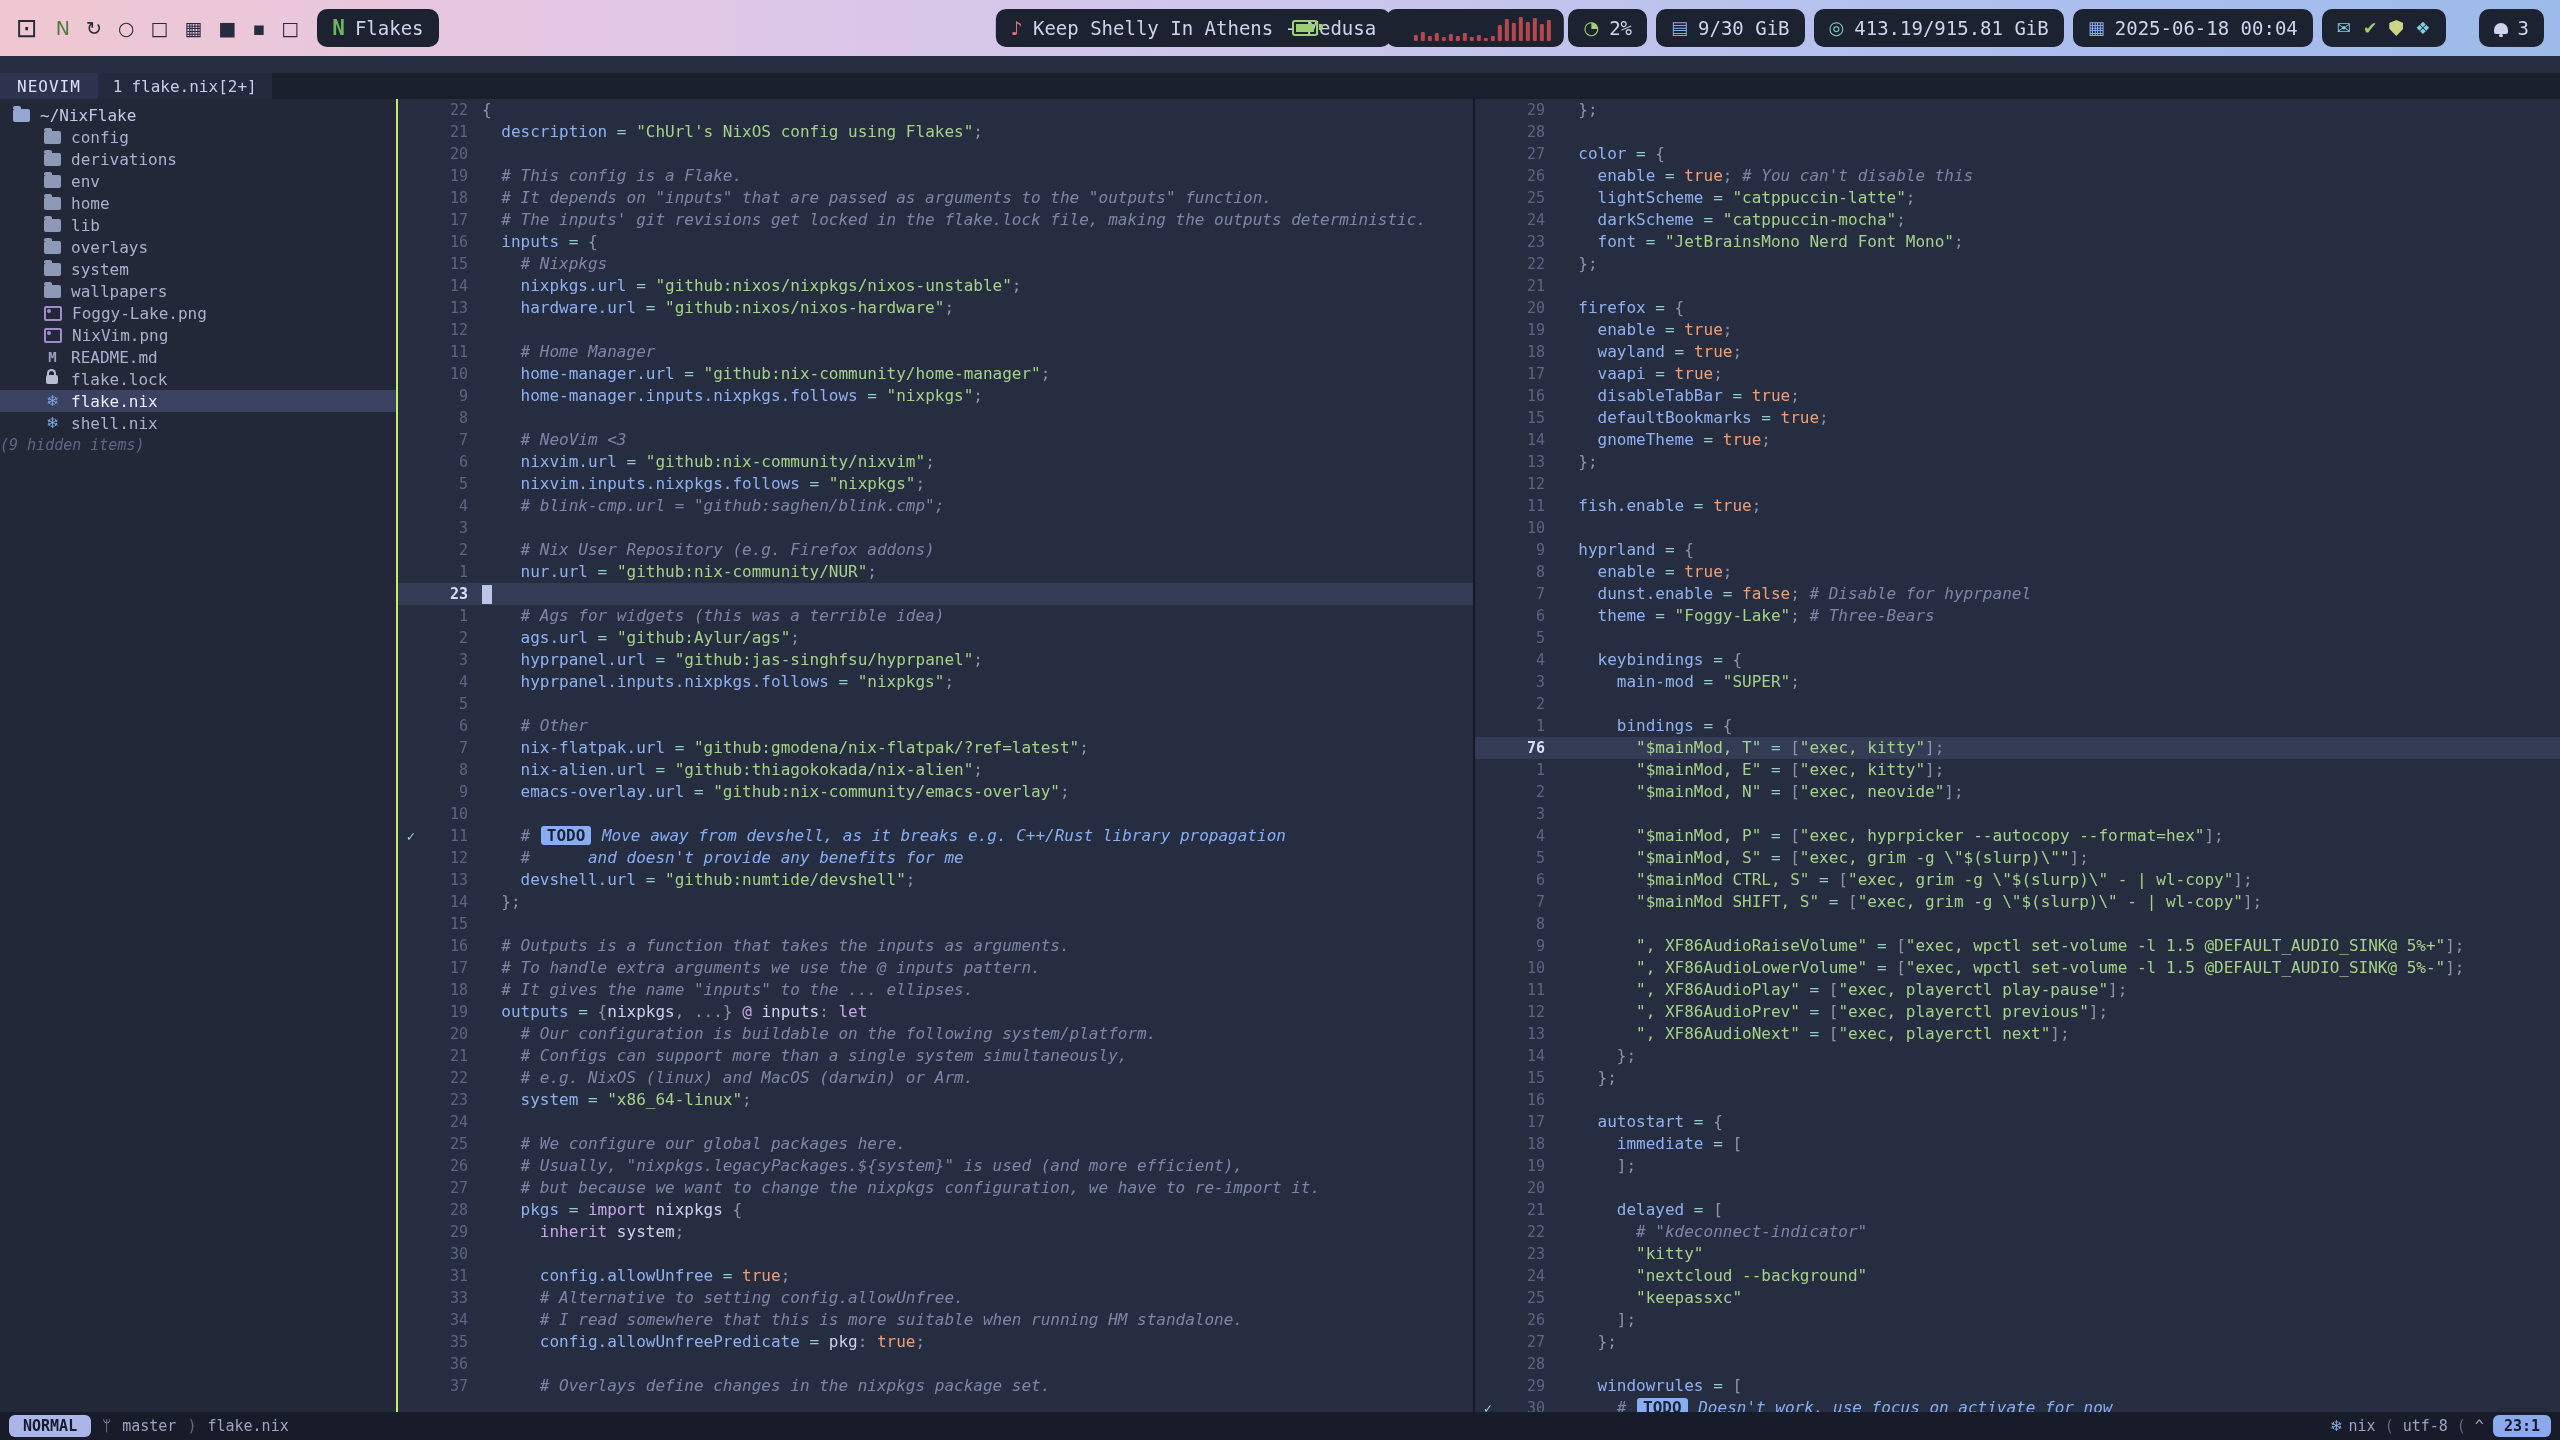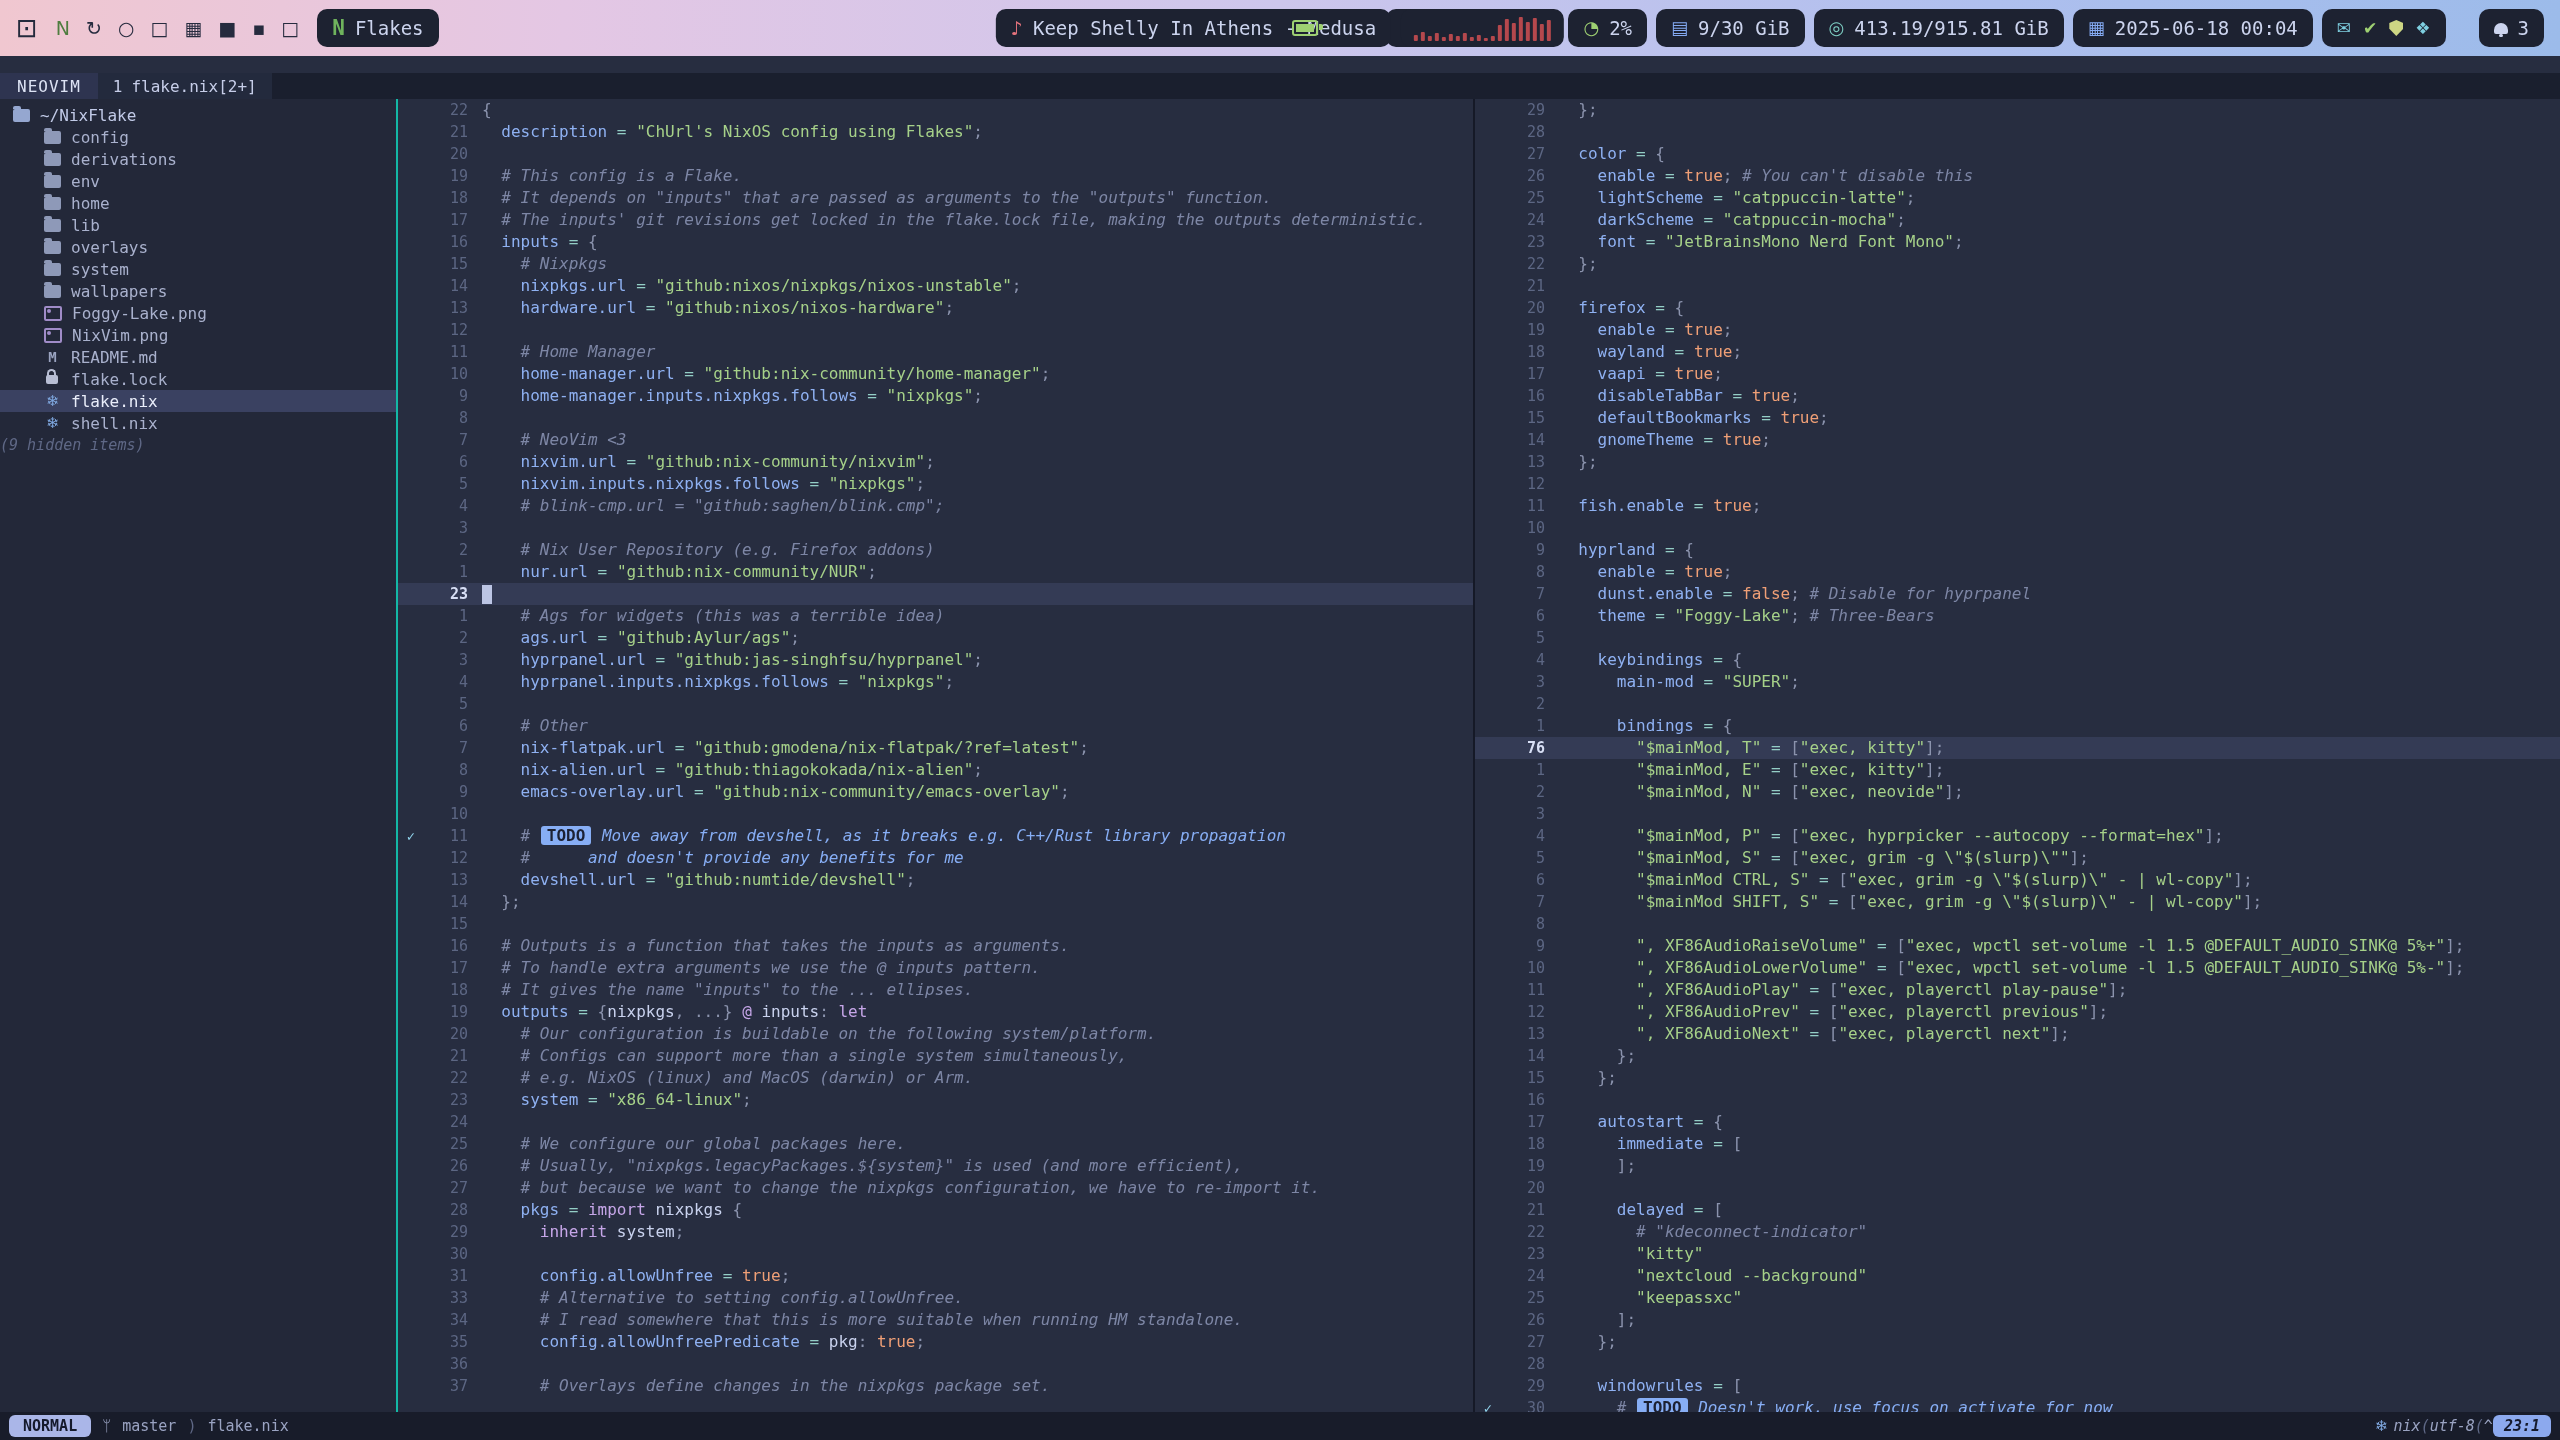--- a/index.html
+++ b/index.html
@@ -33,21 +33,21 @@
   .ic-bell{width:14px;height:11px;background:#ccd4ee;border-radius:7px 7px 2px 2px;position:relative;display:inline-block;}
   .ic-bell::after{content:"";position:absolute;left:5px;bottom:-3px;width:4px;height:3px;background:#ccd4ee;border-radius:2px;}
 
   
   .tabline{height:26px;flex:0 0 auto;background:#1a1f2e;display:flex;align-items:stretch;font-size:16px;margin-top:17px;}
   .tab-explorer{display:flex;align-items:center;padding:0 17px;background:#2e3450;color:#dde3f4;letter-spacing:1px;}
   .tab-buffer{display:flex;align-items:center;gap:9px;padding:0 15px;background:#232a3d;color:#c6cde8;}
 
   
   .main{flex:1 1 auto;display:flex;overflow:hidden;}
-  .sidebar{width:396px;flex:0 0 auto;background:#232839;border-right:2px solid #14b8a6;padding-top:5px;overflow:hidden;font-size:16px;}
+  .sidebar{width:396px;flex:0 0 auto;background:#232839;border-right:2px solid #bef264;padding-top:5px;overflow:hidden;font-size:16px;}
   .tree-item{height:22px;display:flex;align-items:center;gap:10px;padding-left:44px;color:#a9b1cd;}
   .tree-root{padding-left:13px;color:#c2cbe8;}
   .tree-item.selected{background:#3a4161;color:#e9edfa;}
   .hidden-note{height:22px;display:flex;align-items:center;padding-left:0;color:#5f6886;font-style:italic;font-size:15px;}
   .ficon{flex:0 0 auto;}
   .ic-folder{width:17px;height:13px;background:#8e99b8;border-radius:2px;position:relative;display:inline-block;}
   .ic-folder::before{content:"";position:absolute;top:-3px;left:0;width:8px;height:3px;background:#8e99b8;border-radius:2px 2px 0 0;}
   .tree-root .ic-folder{background:#95a7d0;}
   .tree-root .ic-folder::before{background:#95a7d0;}
   .ic-image{width:14px;height:11px;border:2px solid #a08cc8;border-radius:2px;position:relative;display:inline-block;}
@@ -76,21 +76,21 @@
   .tok-b{color:#ef9f76;}
   .tok-tx{color:#c9d2ee;}
   .tok-todo{background:#87aef5;color:#1c2133;font-weight:bold;border-radius:3px;padding:0 6px;font-style:normal;margin:18px 1px;}
   .tok-ctodo{color:#87aef5;font-style:italic;}
 
   
   .statusline{height:28px;flex:0 0 auto;background:#181c2a;display:flex;align-items:center;gap:11px;padding:0 9px;font-size:15px;color:#9aa3c2;}
   .mode{background:#aab6e8;color:#151a2c;font-weight:bold;padding:2px 14px;border-radius:6px;}
   .bicon{font-family:"DejaVu Sans",sans-serif;}
   .sep{color:#5f6886;}
-  .sl-right{margin-left:auto;display:flex;align-items:center;gap:0;font-style:italic;}
+  .sl-right{margin-left:auto;display:flex;align-items:center;gap:9px;}
   .fticon{color:#7fa8e0;font-family:"DejaVu Sans",sans-serif;margin-right:6px;}
   .pos{background:#8ca9ee;color:#151a2c;font-weight:bold;padding:2px 11px;border-radius:6px;}
 </style>
 </head>
 <body>
 
 <div class="screen">
 
   <div class="topbar">
     <div class="tb-left">

